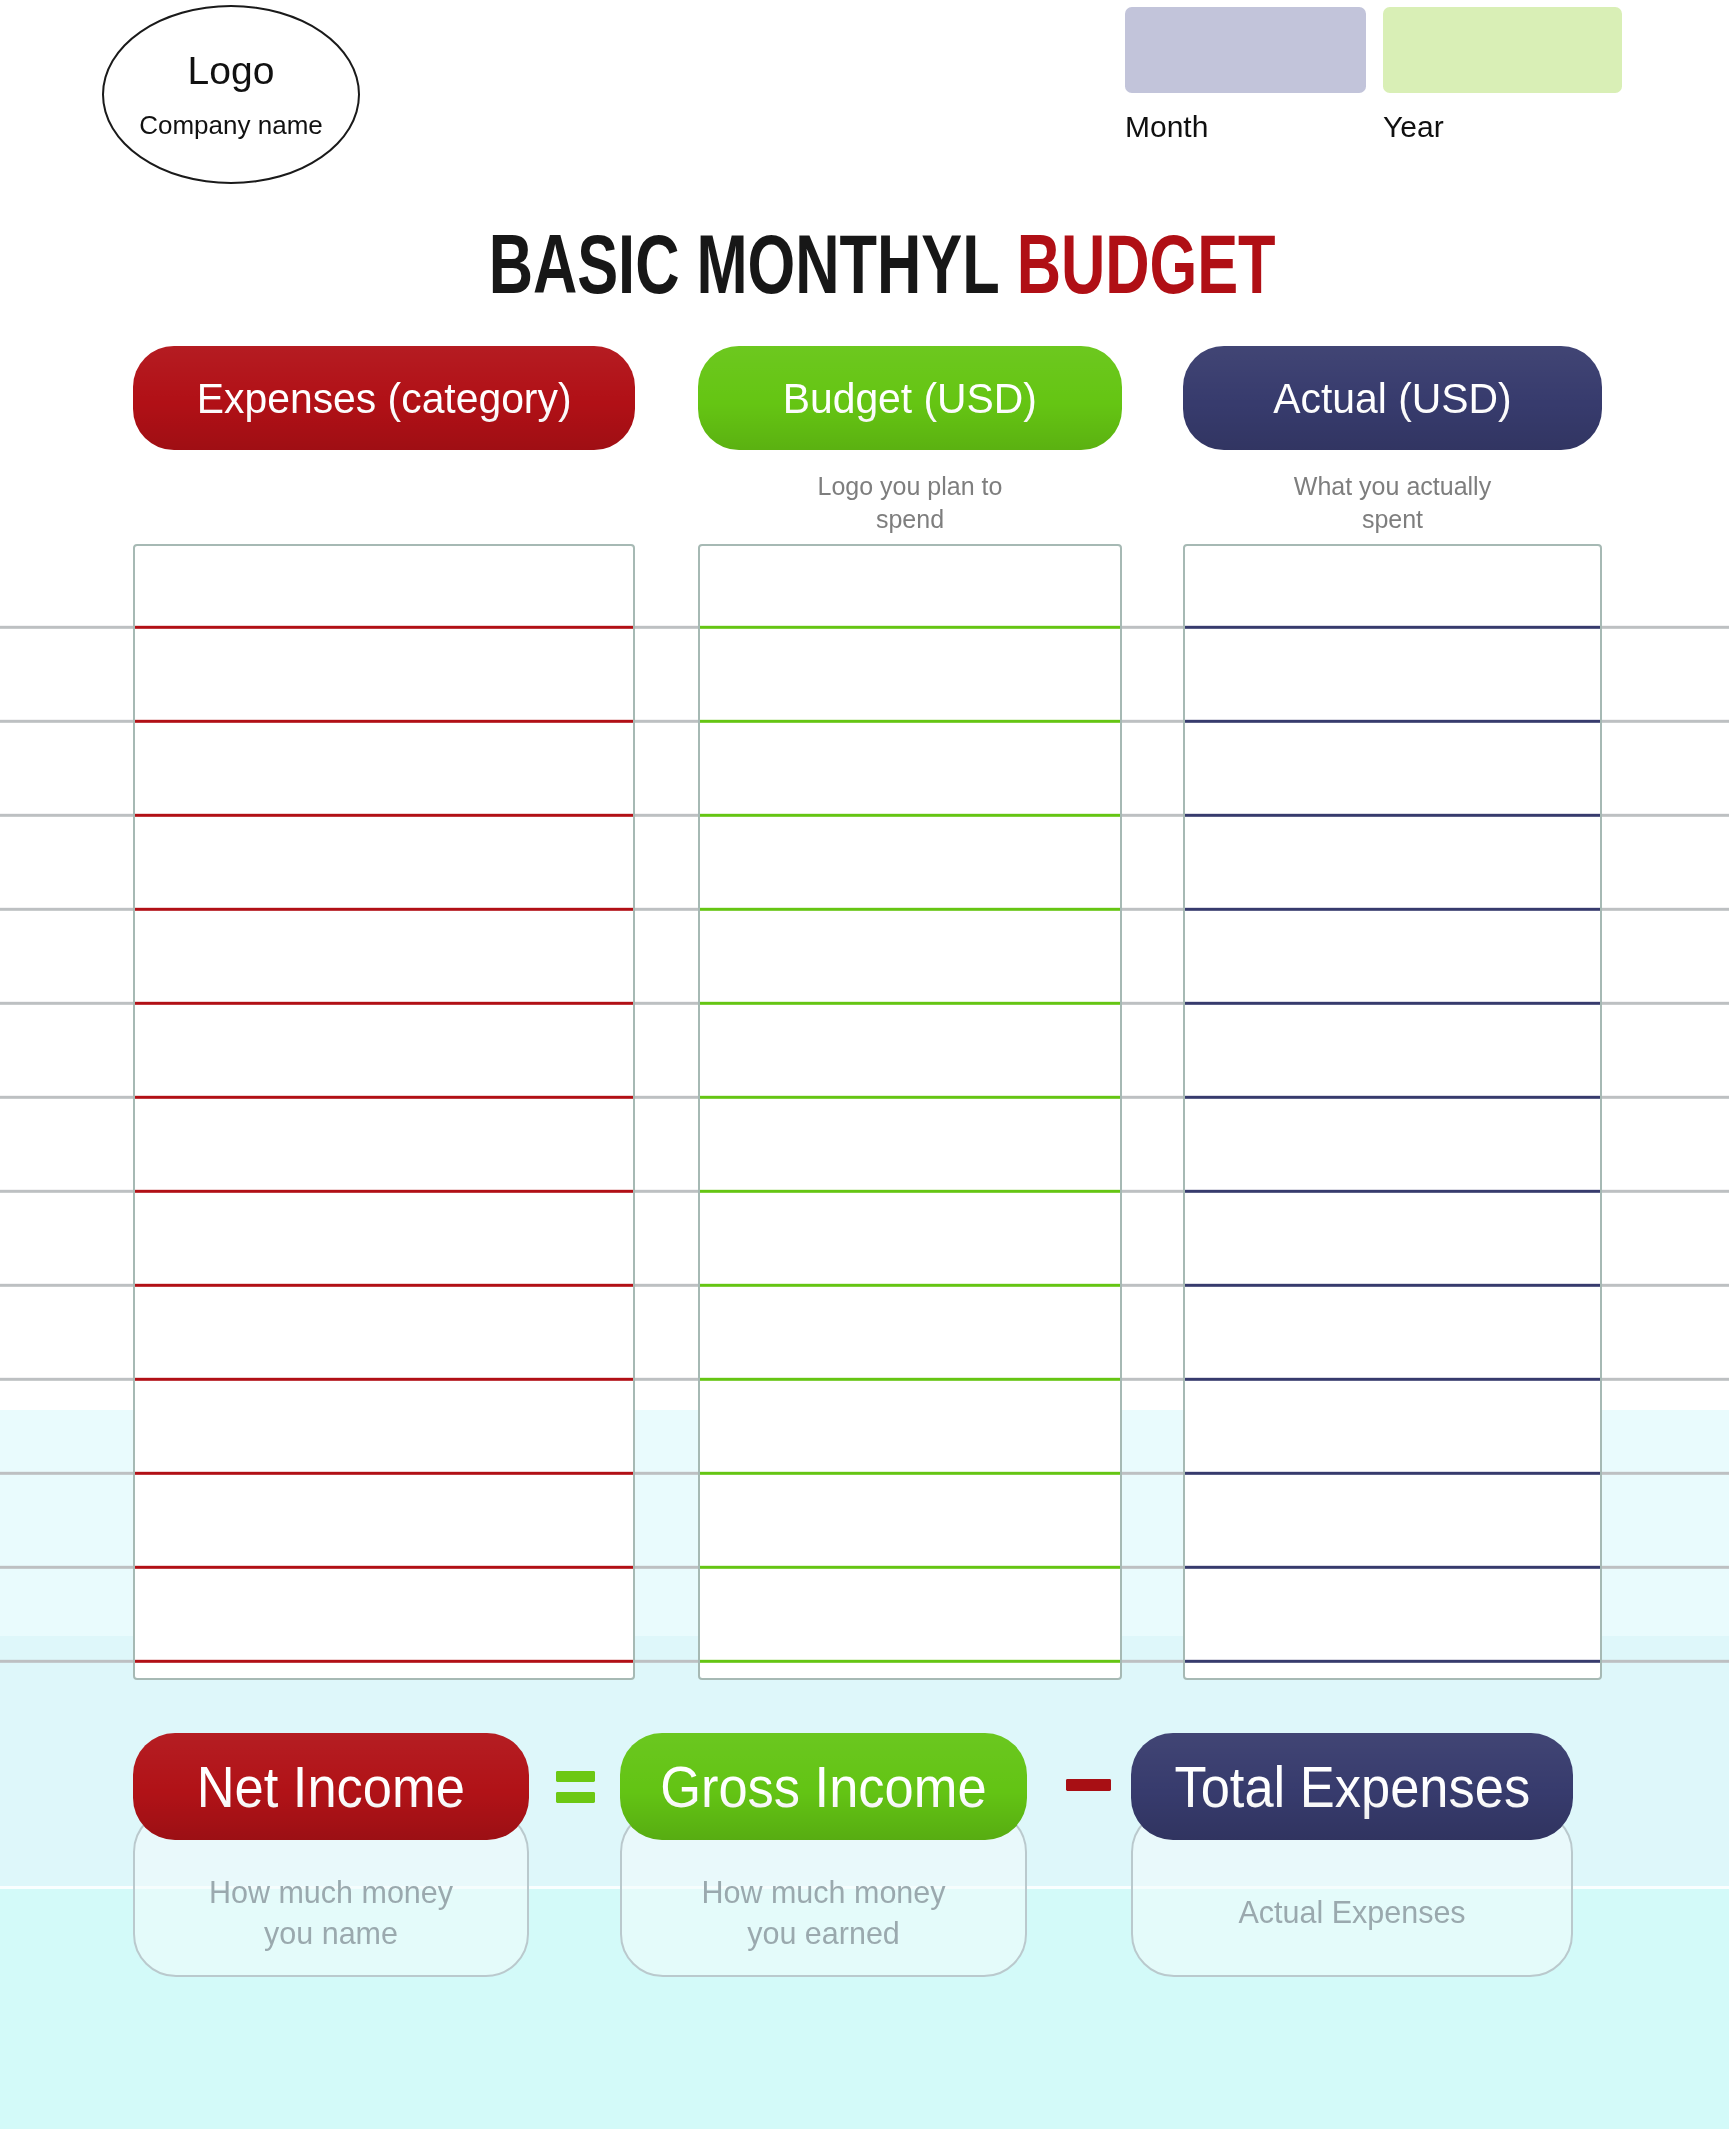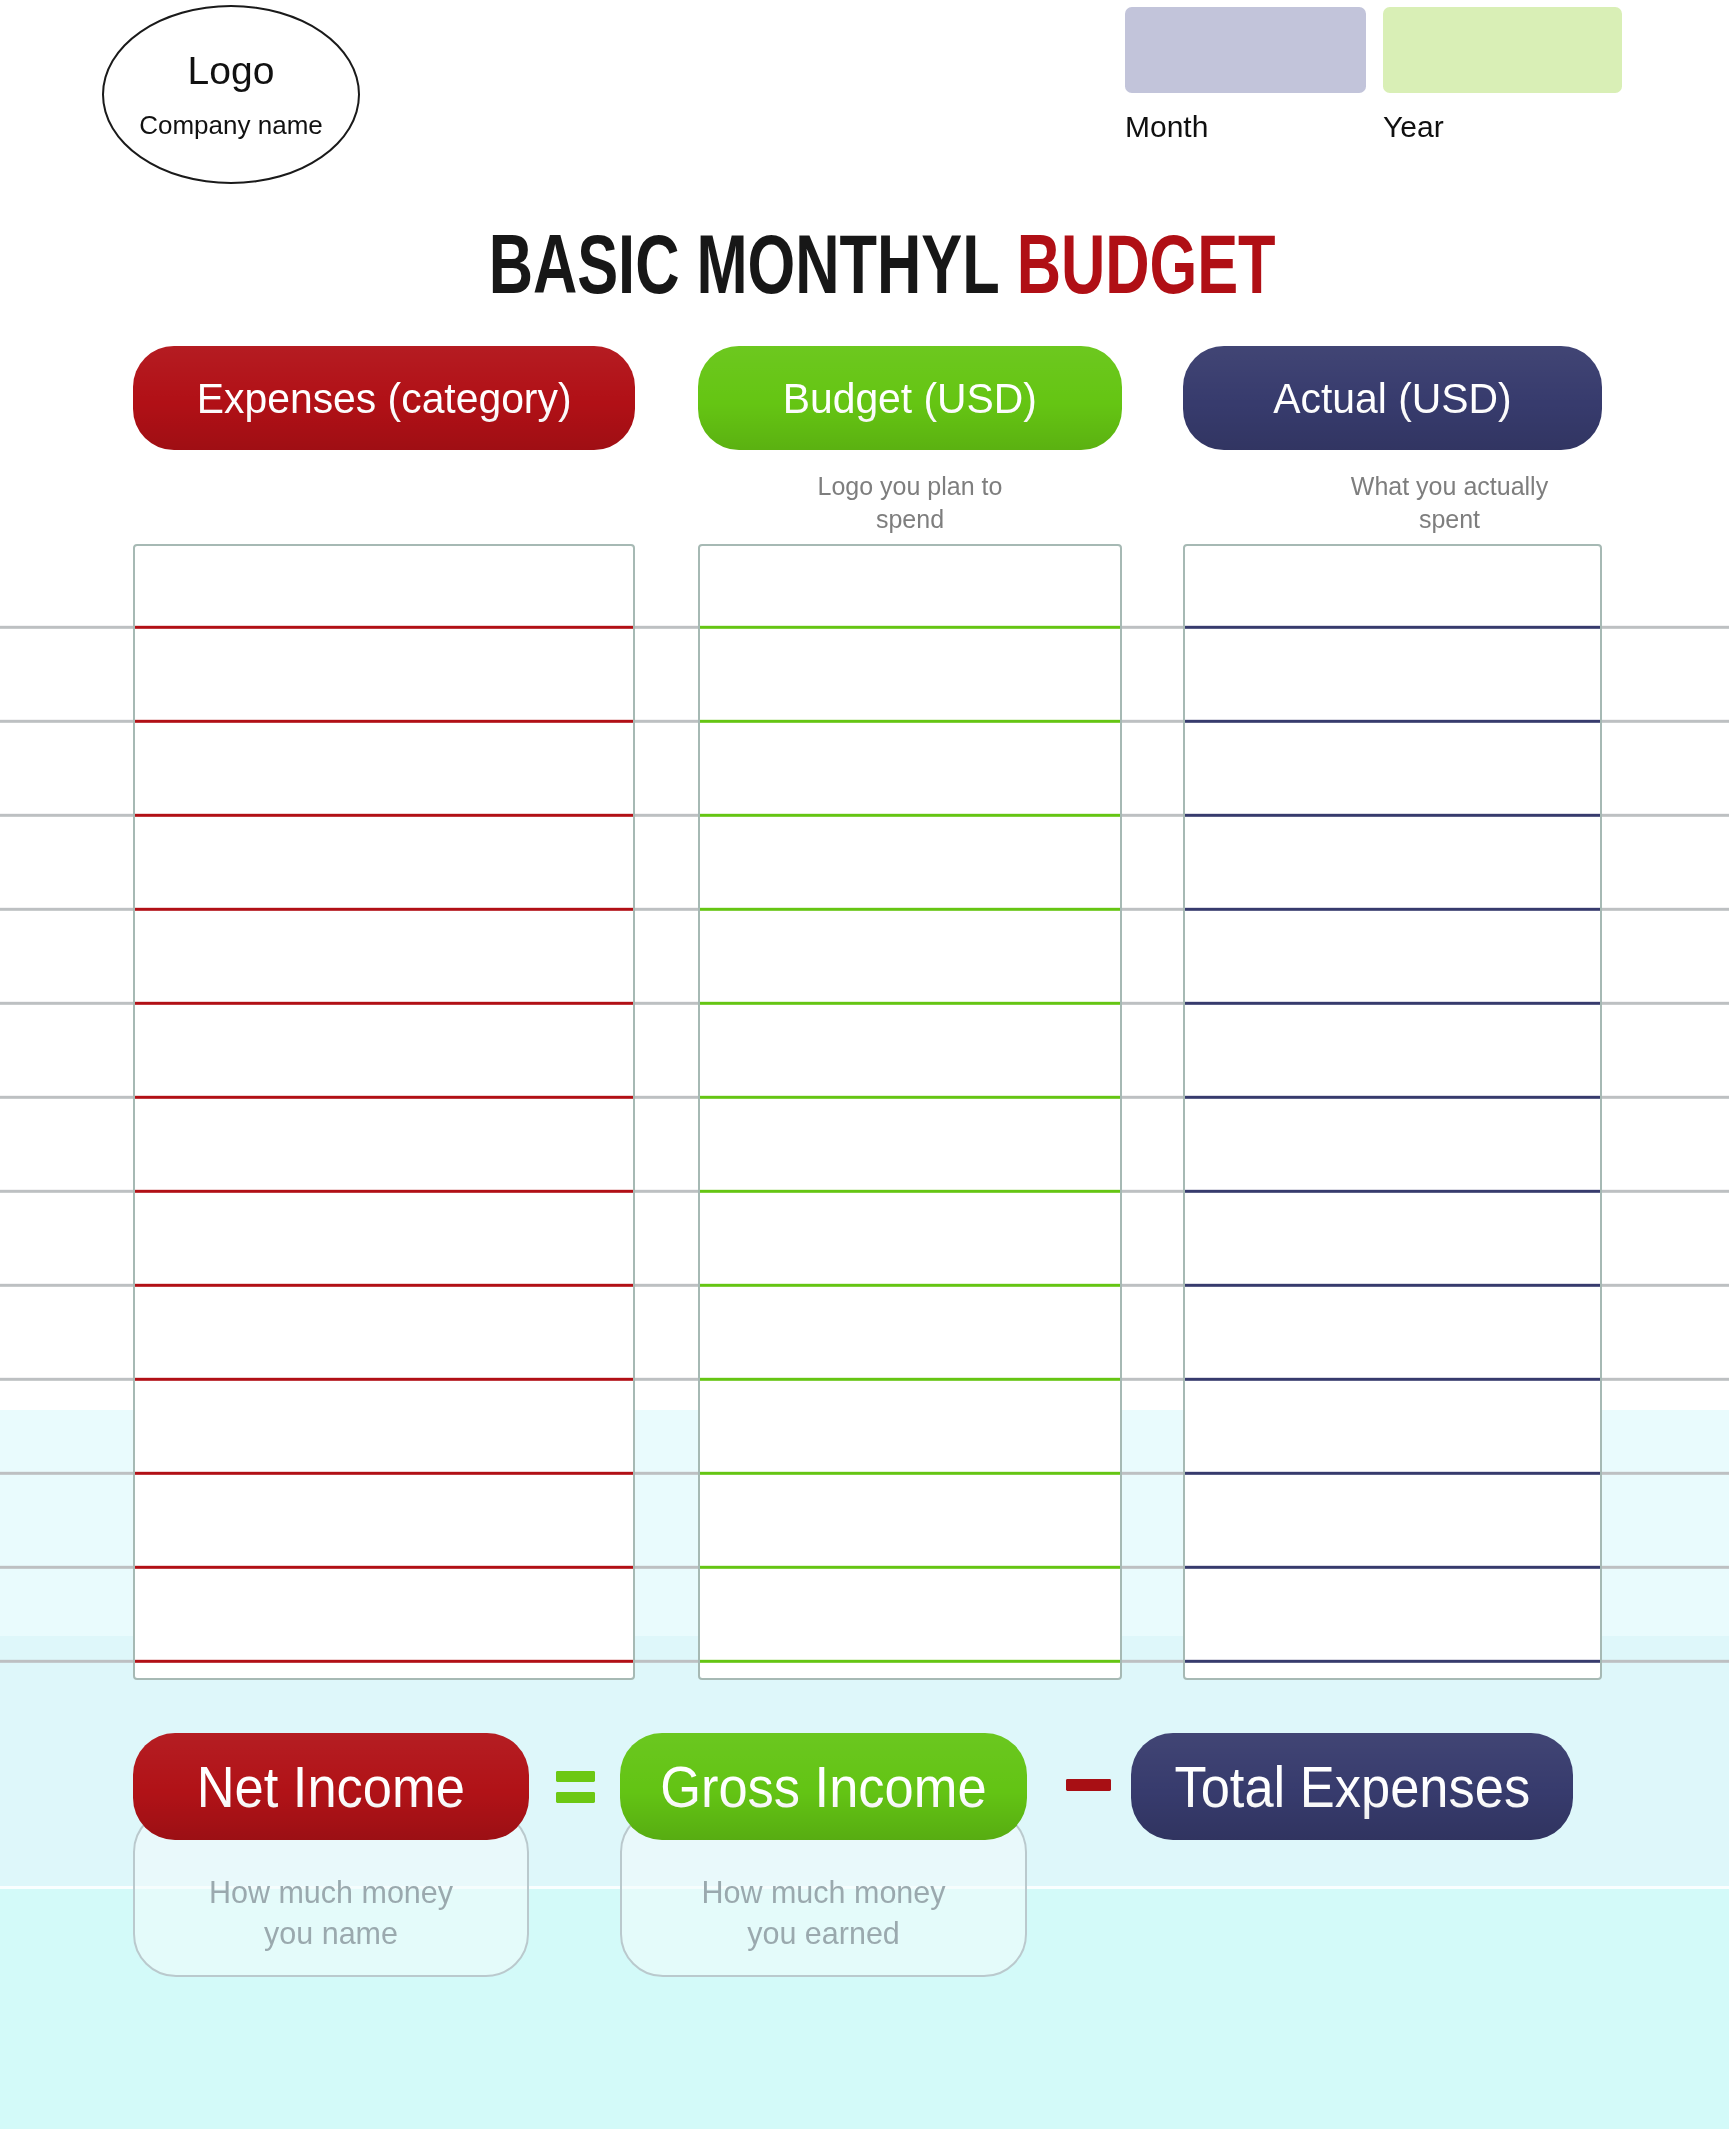--- a/index.html
+++ b/index.html
@@ -43,21 +43,21 @@
   .hp-expenses{left:133px;width:502px;}
   .hp-budget{left:698px;width:424px;}
   .hp-actual{left:1183px;width:419px;}
   .squeeze{display:inline-block;transform:scaleX(0.95);white-space:nowrap;}
 
   
   .subt{position:absolute;top:470px;z-index:4;text-align:center;font-size:25px;color:#7e7e7e;line-height:1.3;}
   .subt span{display:block;}
   .st-expenses{left:133px;width:502px;}
   .st-budget{left:698px;width:424px;}
-  .st-actual{left:1240px;width:419px;text-align:center;}
+  .st-actual{left:1183px;width:419px;text-align:center;}
 
   
   .logo{
     position:absolute;left:102px;top:5.4px;width:258px;height:179px;box-sizing:border-box;
     border:2.7px solid #1a1a1a;border-radius:50%;z-index:4;
     display:flex;flex-direction:column;align-items:center;justify-content:center;text-align:center;
   }
   .logo-name{font-size:39px;color:#111111;}
   .logo-company{font-size:26px;color:#111111;margin-top:17px;}
 
@@ -164,20 +164,24 @@
   <div class="colbox col-actual" style="--line: #373b6d;"></div>
 
   <div class="fcard fc-net">
     <span>How much money</span>
     <span>you name</span>
   </div>
   <div class="fcard fc-gross">
     <span>How much money</span>
     <span>you earned</span>
   </div>
+  <div class="fcard fc-total">
+    <span>Actual Expenses</span>
+    <span></span>
+  </div>
 
   <div class="fpill fp-net" style="background: rgb(177, 18, 23);">
     <span class="fsqueeze">Net Income</span>
   </div>
 
   <div class="op-eq">
     <div class="bar" style="background: rgb(108, 200, 19);"></div>
     <div class="bar" style="background: rgb(108, 200, 19);"></div>
     <span class="sr">=</span>
   </div>

